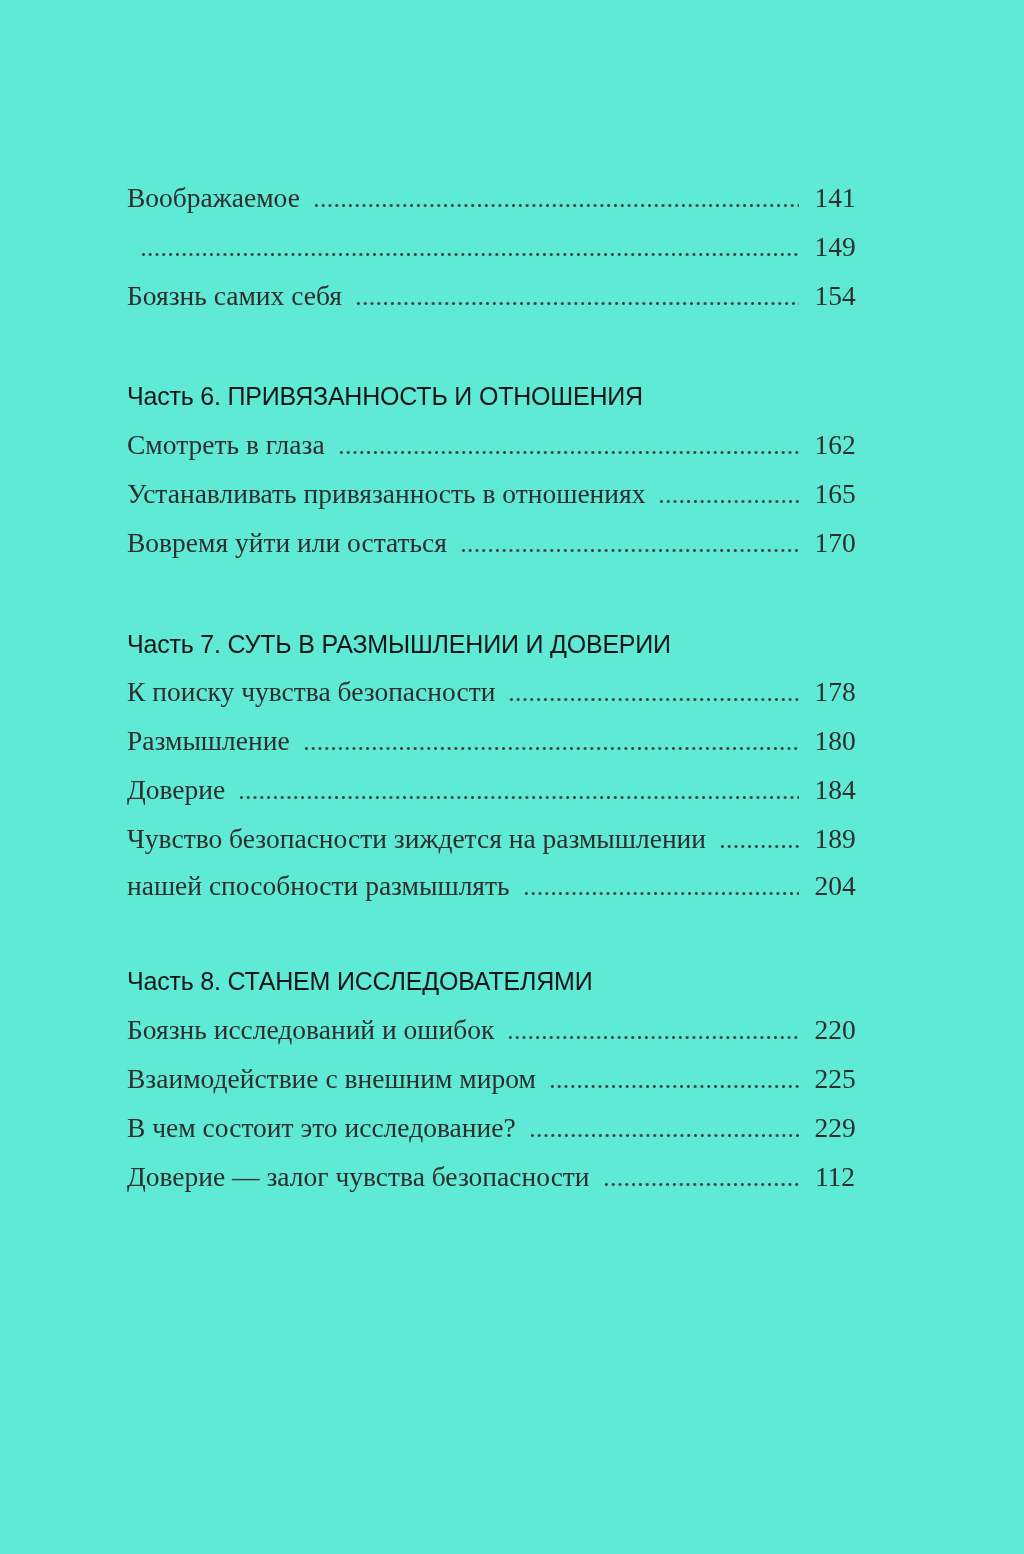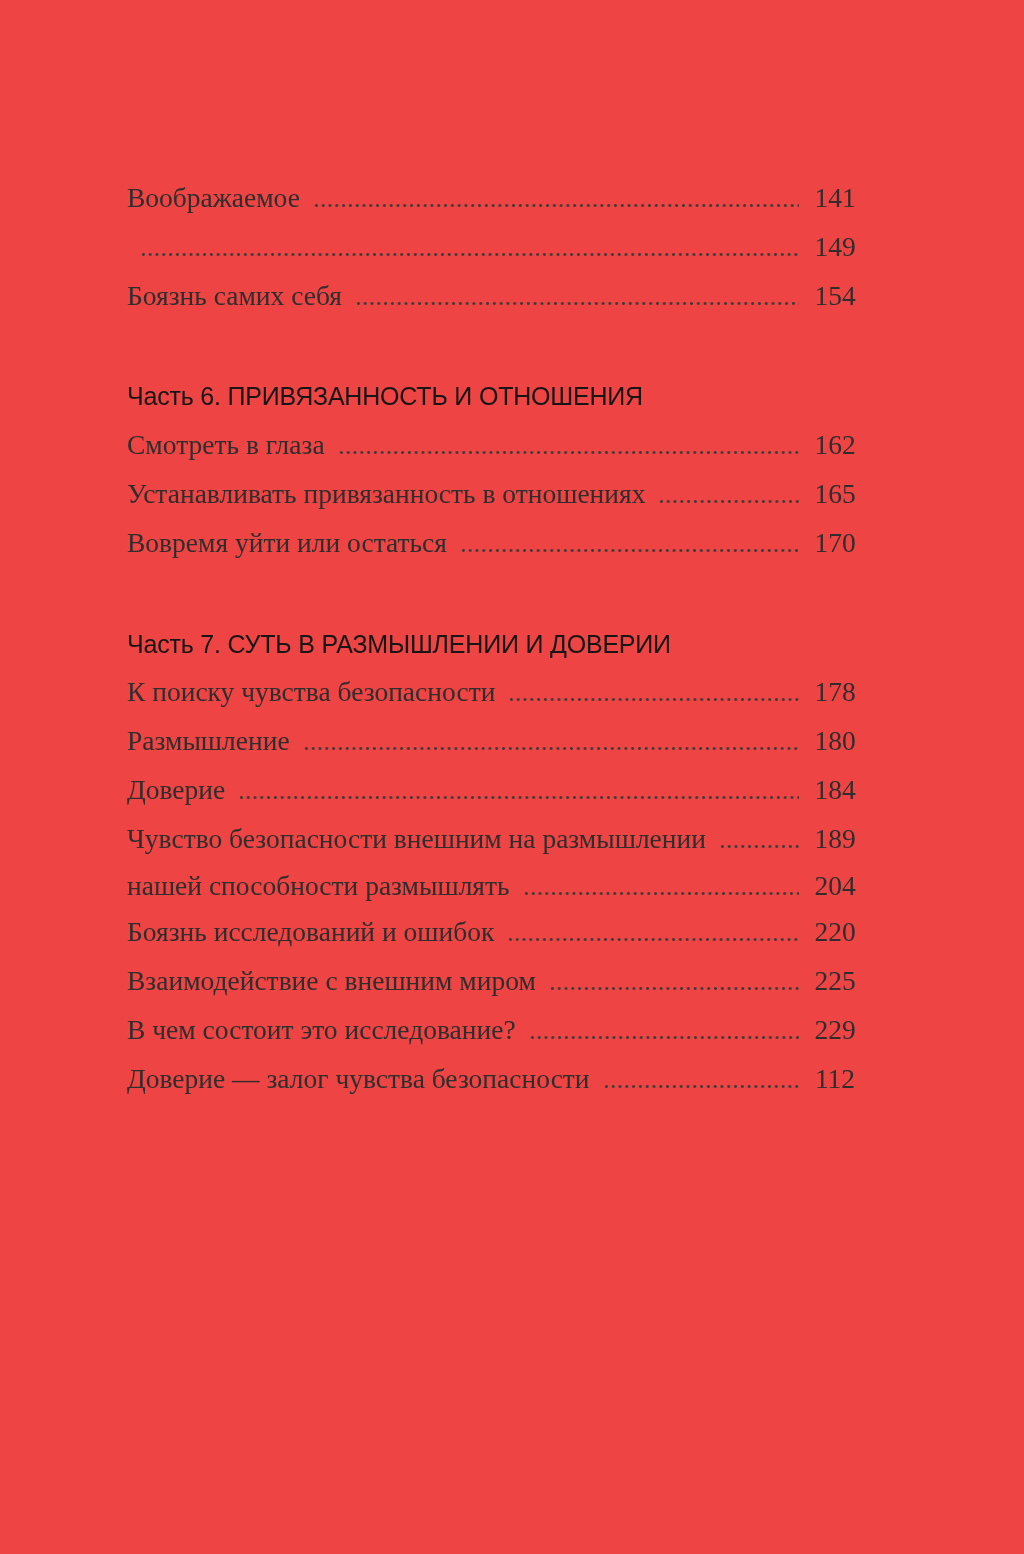--- a/index.html
+++ b/index.html
@@ -4,21 +4,21 @@
 <style>
   html, body {
     margin: 0;
     padding: 0;
     background: #ffffff;
   }
   .page {
     position: relative;
     width: 1024px;
     height: 1554px;
-    background: #ef4444;
+    background: #5eead4;
     overflow: hidden;
     font-family: "Liberation Serif", "DejaVu Serif", serif;
     color: #2e2e2e;
   }
   .toc {
     position: absolute;
     left: 127px;
     top: 174px;
     width: 731px;
   }
@@ -123,33 +123,34 @@
     <span class="toc-pagenum">180</span>
   </div>
 
   <div class="toc-row">
     <span class="toc-title">Доверие</span>
     <span class="toc-leader"></span>
     <span class="toc-pagenum">184</span>
   </div>
 
   <div class="toc-row">
-    <span class="toc-title">Чувство безопасности внешним на размышлении</span>
+    <span class="toc-title">Чувство безопасности зиждется на размышлении</span>
     <span class="toc-leader"></span>
     <span class="toc-pagenum">189</span>
   </div>
 <div class="toc-entry-multiline">
 
   <div class="toc-row">
     <span class="toc-title">нашей способности размышлять</span>
     <span class="toc-leader"></span>
     <span class="toc-pagenum">204</span>
   </div>
 </div>
 
+  <div class="toc-header">Часть 8. СТАНЕМ ИССЛЕДОВАТЕЛЯМИ</div>
 
   <div class="toc-row">
     <span class="toc-title">Боязнь исследований и ошибок</span>
     <span class="toc-leader"></span>
     <span class="toc-pagenum">220</span>
   </div>
 
   <div class="toc-row">
     <span class="toc-title">Взаимодействие с внешним миром</span>
     <span class="toc-leader"></span>

